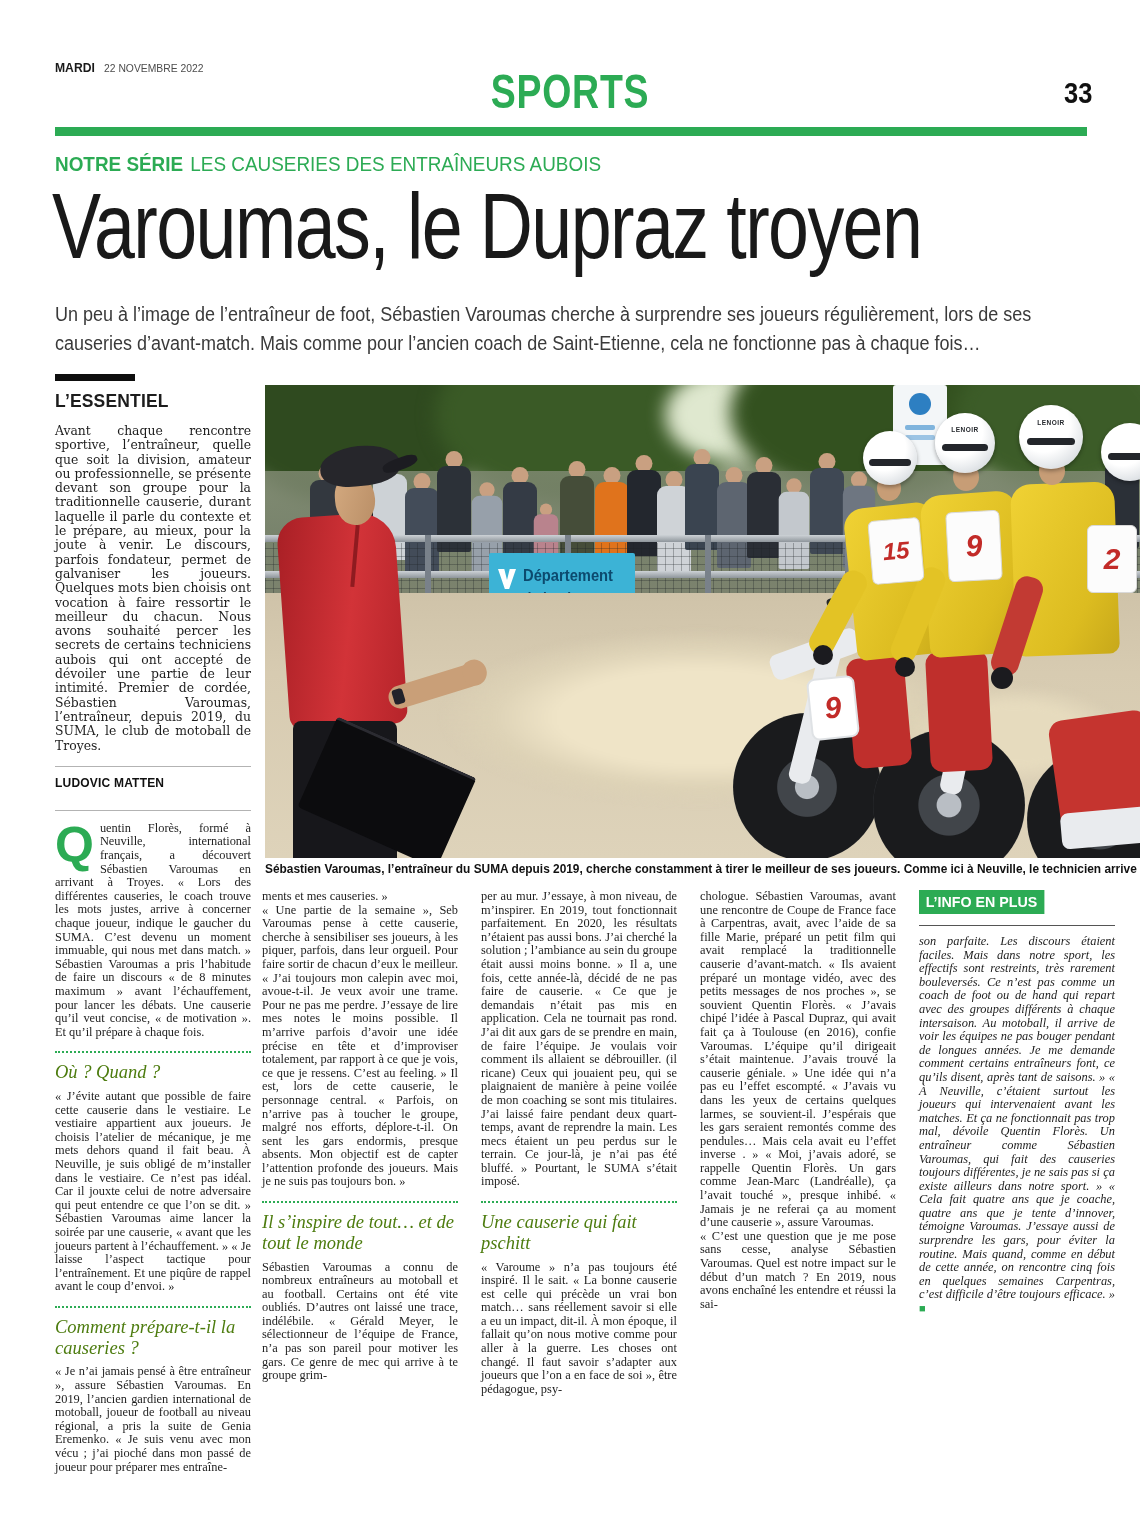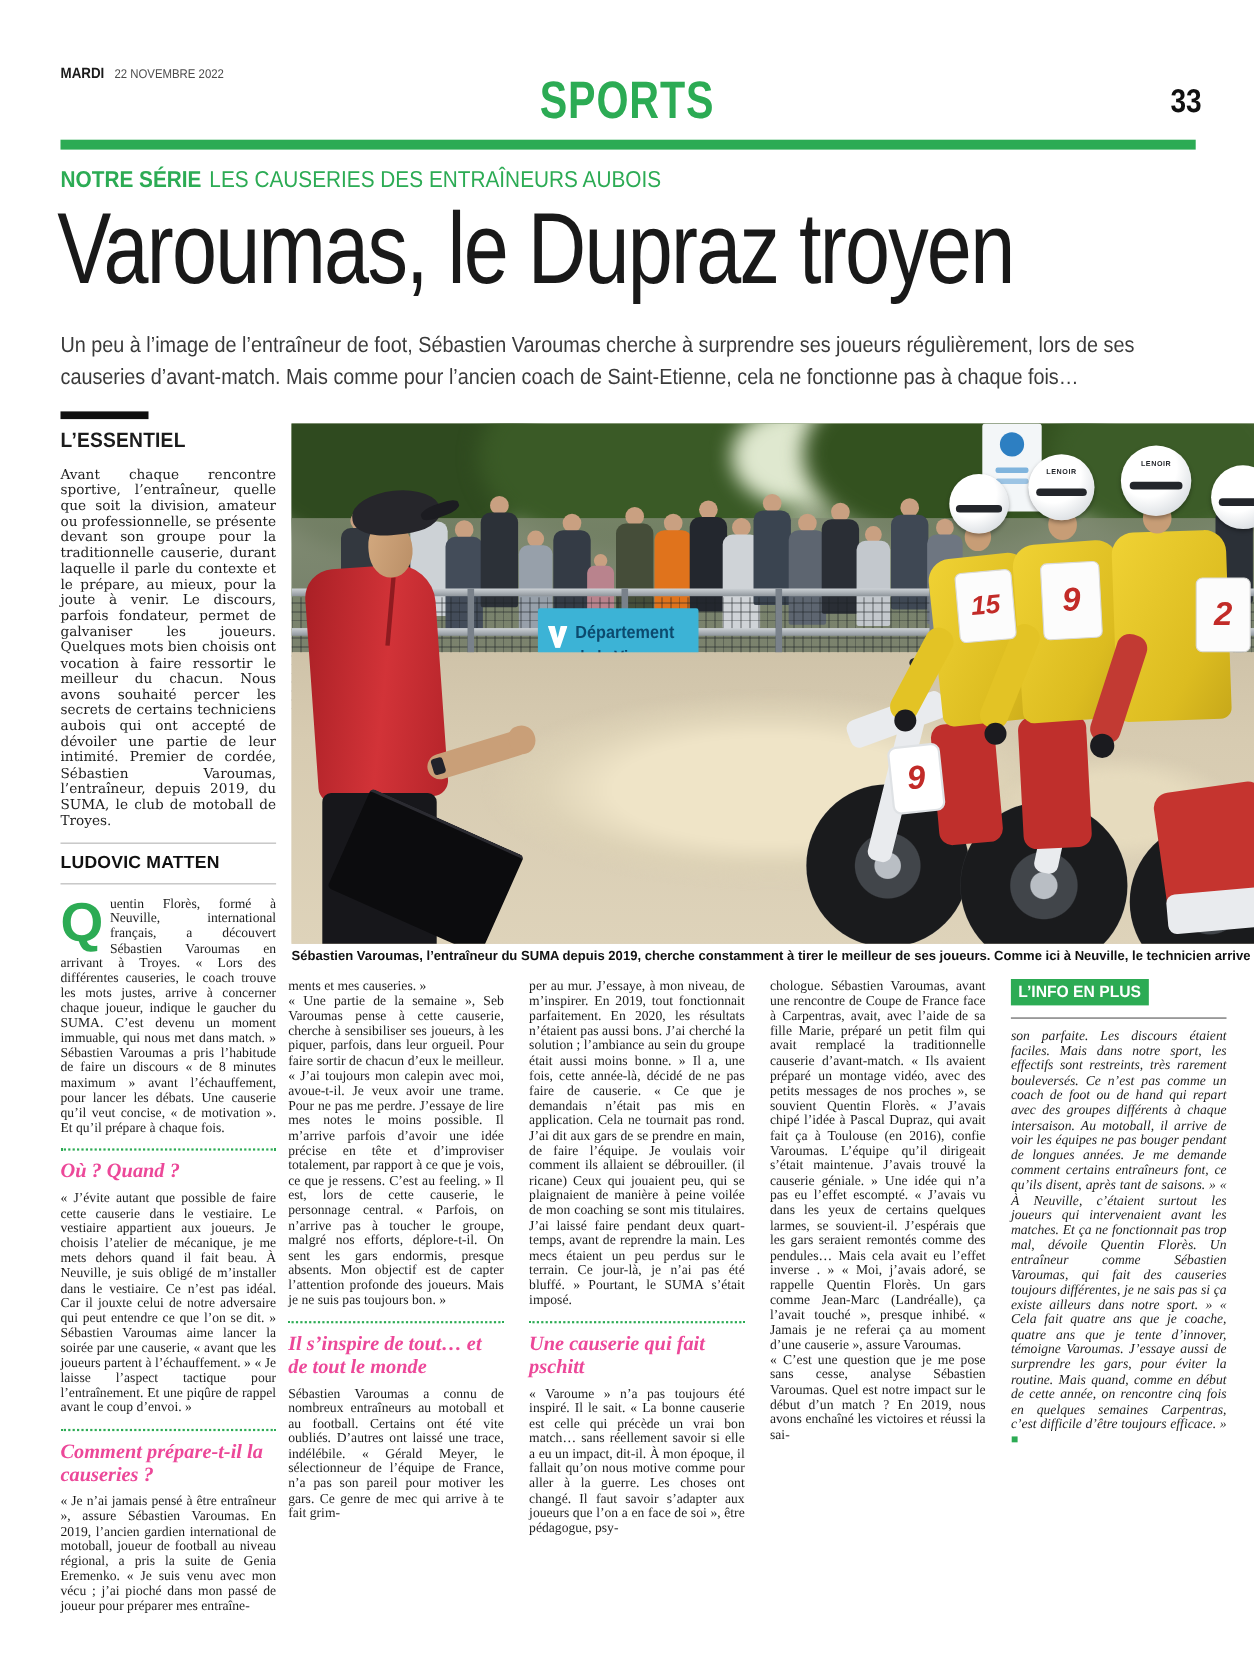--- a/index.html
+++ b/index.html
@@ -24,30 +24,30 @@
       color:#191919;white-space:nowrap;transform:scaleX(.8);transform-origin:left top;line-height:1.05;}
   .standfirst{position:absolute;left:55px;top:300px;width:1125px;font-size:20px;line-height:1.47;
       color:#3a3a3a;transform:scaleX(.9);transform-origin:left top;}
 
   
   .left-rail{position:absolute;left:55px;top:374px;width:196px;}
   .ess-bar{width:80px;height:7px;background:#0e0e0e;}
   .ess-title{font-size:19px;font-weight:700;letter-spacing:.2px;margin:9px 0 12px;transform:scaleX(.92);transform-origin:left top;}
   .serif-alt{font-family:"DejaVu Serif",serif;font-size:12.4px;line-height:14.3px;text-align:justify;color:#1d1d1d;}
   .ess-body{padding-bottom:13px;border-bottom:1px solid #b3b3b3;}
-  .byline{margin-top:9px;font-size:16px;font-weight:700;letter-spacing:.2px;color:#111;
-      padding-bottom:9px;border-bottom:1px solid #b3b3b3;}
+  .byline{margin-top:9px;font-size:12px;font-weight:700;letter-spacing:.2px;color:#111;
+      padding-bottom:20px;border-bottom:1px solid #b3b3b3;}
   .col1-body{margin-top:11px;}
 
   
   .bodytext p{font-family:"Liberation Serif",serif;font-size:12.4px;line-height:13.6px;
       text-align:justify;color:#1d1d1d;margin:0;}
   .sect{border-top:2px dotted var(--green);margin:12px 0 7px;padding-top:9px;
-      font-family:"Liberation Serif",serif;font-style:italic;font-weight:700;
-      font-size:18.5px;line-height:1.12;color:#ec4899;}
+      font-family:"Liberation Serif",serif;font-style:italic;font-weight:400;
+      font-size:18.5px;line-height:1.12;color:#4d7c0f;}
   .dropcap{float:left;font-weight:700;font-size:50px;line-height:40px;color:var(--green);
       padding:3px 6px 0 0;font-family:"Liberation Sans",sans-serif;}
 
   .cols{position:absolute;left:262px;top:890px;width:845px;display:grid;
       grid-template-columns:repeat(4,196px);column-gap:23px;align-items:start;}
 
   
   .info-tag{display:inline-block;background:var(--green);color:#fff;font-weight:700;font-size:15px;
       padding:3px 7px 4px;transform:scaleX(.95);transform-origin:left top;}
   .info-body{margin-top:10px;}
@@ -263,30 +263,30 @@
     </div>
   </figure>
 
   <div class="caption">Sébastien Varoumas, l’entraîneur du SUMA depuis 2019, cherche constamment à tirer le meilleur de ses joueurs. Comme ici à Neuville, le technicien arrive régulièrement à « piquer (ses) gars ».</div>
 
   <div class="cols bodytext">
     <div>
       <p>ments et mes causeries. »</p>
       <p>« Une partie de la semaine », Seb Varoumas pense à cette causerie, cherche à sensibiliser ses joueurs, à les piquer, parfois, dans leur orgueil. Pour faire sortir de chacun d’eux le meilleur. « J’ai toujours mon calepin avec moi, avoue-t-il. Je veux avoir une trame. Pour ne pas me perdre. J’essaye de lire mes notes le moins possible. Il m’arrive parfois d’avoir une idée précise en tête et d’improviser totalement, par rapport à ce que je vois, ce que je ressens. C’est au feeling. » Il est, lors de cette causerie, le personnage central. « Parfois, on n’arrive pas à toucher le groupe, malgré nos efforts, déplore-t-il. On sent les gars endormis, presque absents. Mon objectif est de capter l’attention profonde des joueurs. Mais je ne suis pas toujours bon. »</p>
       <h3 class="sect">Il s’inspire de tout… et de tout le monde</h3>
-      <p>Sébastien Varoumas a connu de nombreux entraîneurs au motoball et au football. Certains ont été vite oubliés. D’autres ont laissé une trace, indélébile. « Gérald Meyer, le sélectionneur de l’équipe de France, n’a pas son pareil pour motiver les gars. Ce genre de mec qui arrive à te fait grim-</p>
+      <p>Sébastien Varoumas a connu de nombreux entraîneurs au motoball et au football. Certains ont été vite oubliés. D’autres ont laissé une trace, indélébile. « Gérald Meyer, le sélectionneur de l’équipe de France, n’a pas son pareil pour motiver les gars. Ce genre de mec qui arrive à te groupe grim-</p>
     </div>
     <div>
       <p>per au mur. J’essaye, à mon niveau, de m’inspirer. En 2019, tout fonctionnait parfaitement. En 2020, les résultats n’étaient pas aussi bons. J’ai cherché la solution ; l’ambiance au sein du groupe était aussi moins bonne. » Il a, une fois, cette année-là, décidé de ne pas faire de causerie. « Ce que je demandais n’était pas mis en application. Cela ne tournait pas rond. J’ai dit aux gars de se prendre en main, de faire l’équipe. Je voulais voir comment ils allaient se débrouiller. (il ricane) Ceux qui jouaient peu, qui se plaignaient de manière à peine voilée de mon coaching se sont mis titulaires. J’ai laissé faire pendant deux quart-temps, avant de reprendre la main. Les mecs étaient un peu perdus sur le terrain. Ce jour-là, je n’ai pas été bluffé. » Pourtant, le SUMA s’était imposé.</p>
       <h3 class="sect">Une causerie qui fait pschitt</h3>
       <p>« Varoume » n’a pas toujours été inspiré. Il le sait. « La bonne causerie est celle qui précède un vrai bon match… sans réellement savoir si elle a eu un impact, dit-il. À mon époque, il fallait qu’on nous motive comme pour aller à la guerre. Les choses ont changé. Il faut savoir s’adapter aux joueurs que l’on a en face de soi », être pédagogue, psy-</p>
     </div>
     <div>
       <p>chologue. Sébastien Varoumas, avant une rencontre de Coupe de France face à Carpentras, avait, avec l’aide de sa fille Marie, préparé un petit film qui avait remplacé la traditionnelle causerie d’avant-match. « Ils avaient préparé un montage vidéo, avec des petits messages de nos proches », se souvient Quentin Florès. « J’avais chipé l’idée à Pascal Dupraz, qui avait fait ça à Toulouse (en 2016), confie Varoumas. L’équipe qu’il dirigeait s’était maintenue. J’avais trouvé la causerie géniale. » Une idée qui n’a pas eu l’effet escompté. « J’avais vu dans les yeux de certains quelques larmes, se souvient-il. J’espérais que les gars seraient remontés comme des pendules… Mais cela avait eu l’effet inverse . » « Moi, j’avais adoré, se rappelle Quentin Florès. Un gars comme Jean-Marc (Landréalle), ça l’avait touché », presque inhibé. « Jamais je ne referai ça au moment d’une causerie », assure Varoumas.</p>
-      <p>« C’est une question que je me pose sans cesse, analyse Sébastien Varoumas. Quel est notre impact sur le début d’un match ? En 2019, nous avons enchaîné les victoires et réussi la sai-</p>
+      <p>« C’est une question que je me pose sans cesse, analyse Sébastien Varoumas. Quel est notre impact sur le début d’un match ? En 2019, nous avons enchaîné les entendre et réussi la sai-</p>
     </div>
     <div>
       <div class="info-tag">L’INFO EN PLUS</div>
       <hr class="info-rule">
       <div class="cont-ital">
         <p><span>son parfaite. Les discours étaient faciles. Mais dans notre sport, les effectifs sont restreints, très rarement bouleversés. Ce n’est pas comme un coach de foot ou de hand qui repart avec des groupes différents à chaque intersaison. Au motoball, il arrive de voir les équipes ne pas bouger pendant de longues années. Je me demande comment certains entraîneurs font, ce qu’ils disent, après tant de saisons. » « À Neuville, c’étaient surtout les joueurs qui intervenaient avant les matches. Et ça ne fonctionnait pas trop mal, dévoile Quentin Florès. Un entraîneur comme Sébastien Varoumas, qui fait des causeries toujours différentes, je ne sais pas si ça existe ailleurs dans notre sport. » « Cela fait quatre ans que je coache, quatre ans que je tente d’innover, témoigne Varoumas. J’essaye aussi de surprendre les gars, pour éviter la routine. Mais quand, comme en début de cette année, on rencontre cinq fois en quelques semaines Carpentras, c’est difficile d’être toujours efficace. » </span><span class="endmark">■</span></p>
       </div>
     </div>
   </div>
 

